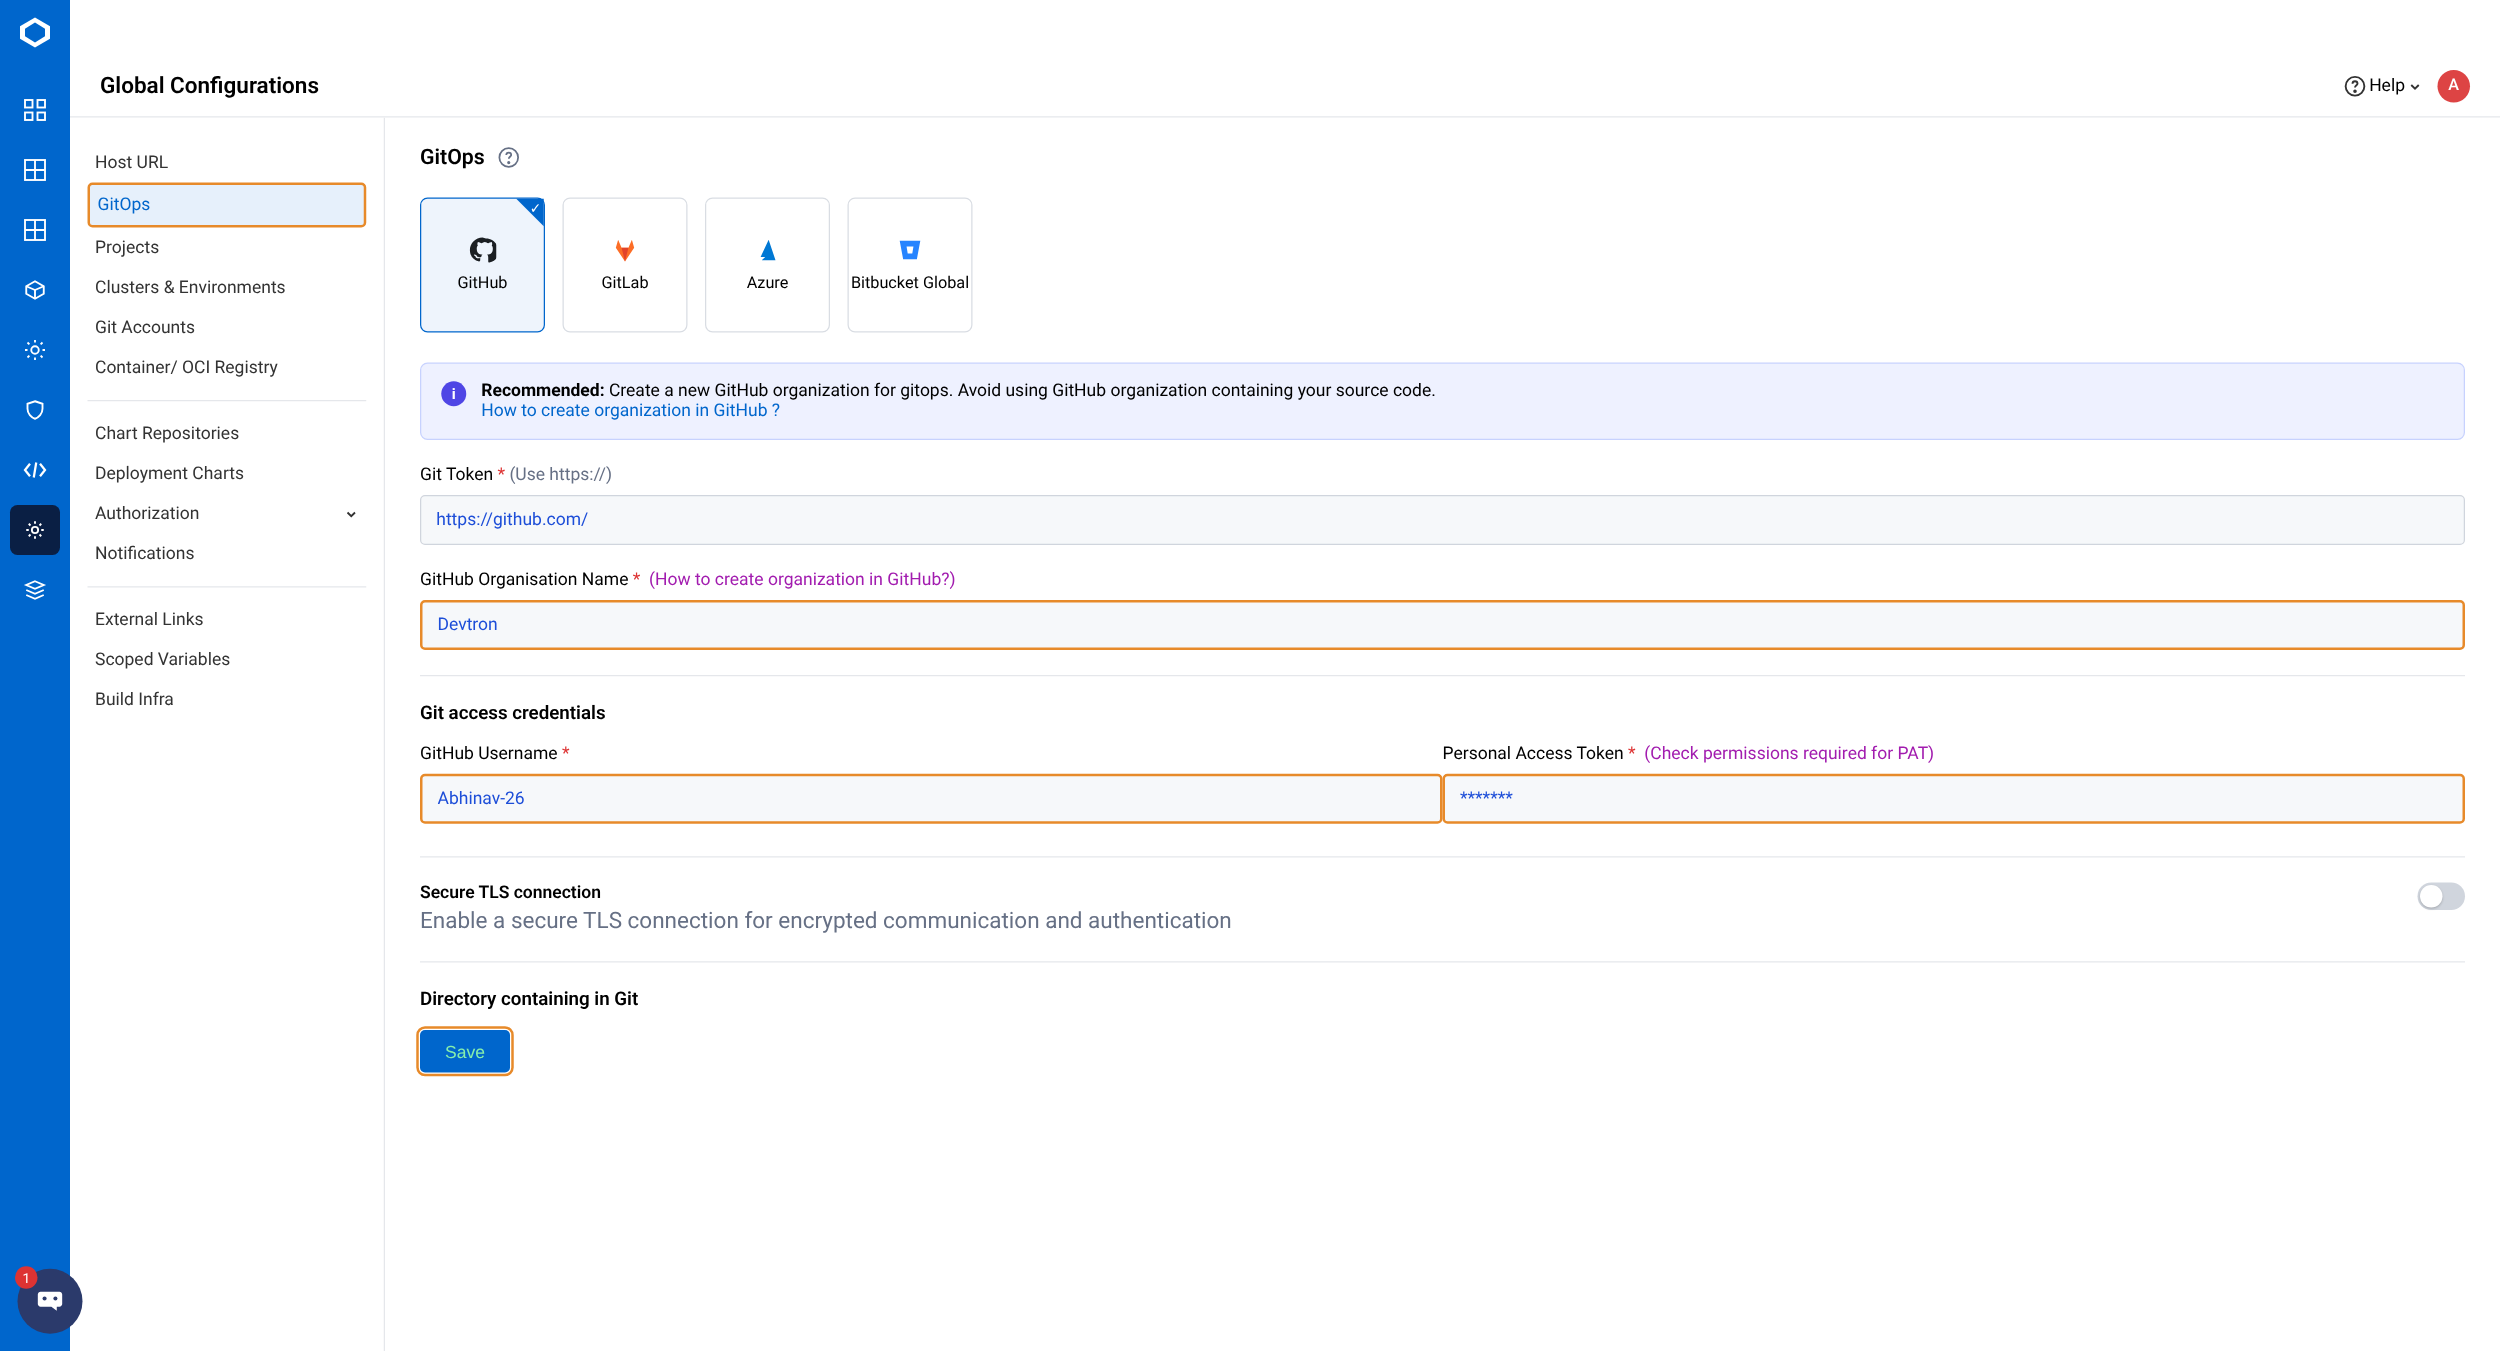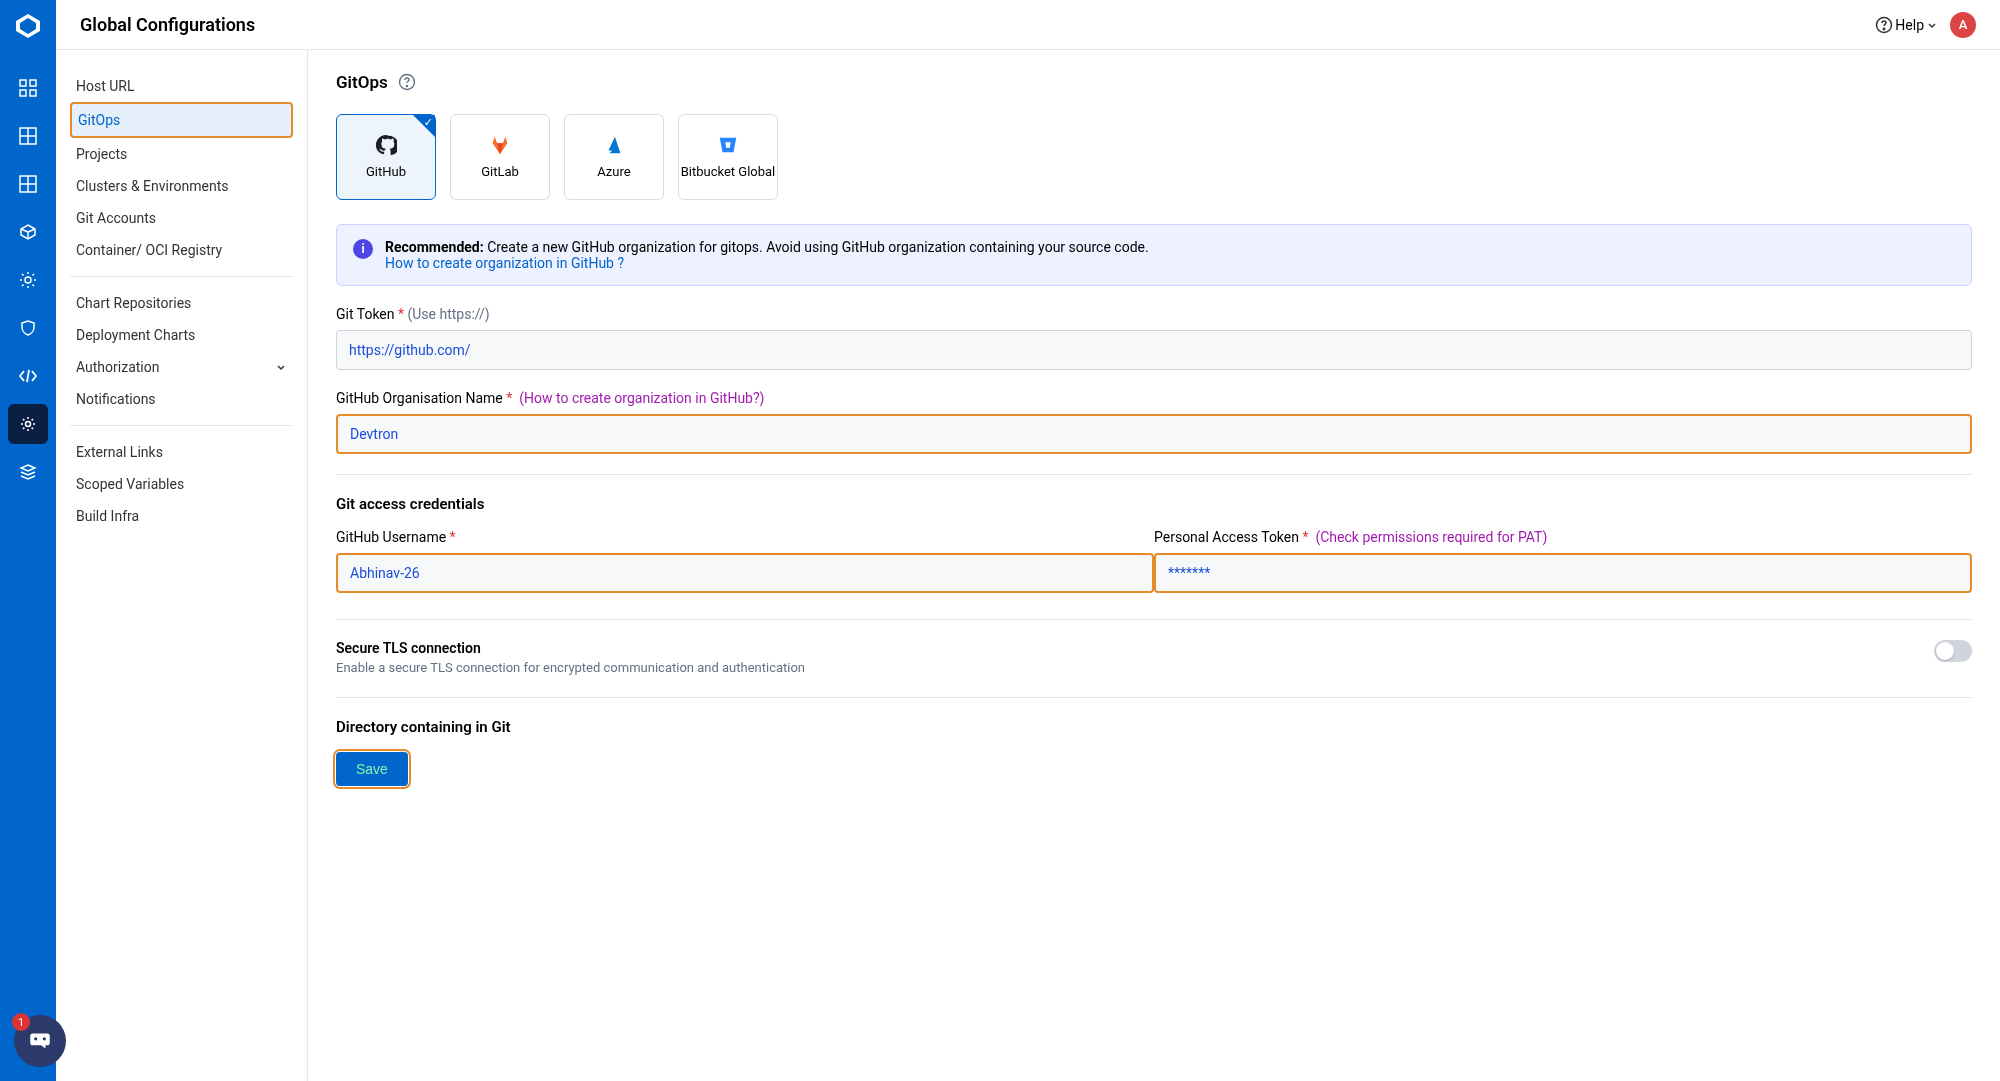--- a/index.html
+++ b/index.html
@@ -42,21 +42,21 @@
     color:#fff;
   }
   .rail-chat .badge {
     position:absolute; top:-2px; left:-2px;
     background:#d33; color:#fff; font-size:11px;
     width:18px;height:18px;border-radius:50%;
     display:flex;align-items:center;justify-content:center;
   }
 
   
-  .main { flex:1; display:flex; flex-direction:column; }
+  .main { flex:1; display:flex; flex-direction:column;margin-top:44px; }
 
   
   .header {
     height:50px; border-bottom:1px solid #e5e7eb;
     display:flex;align-items:center;justify-content:space-between;
     padding:0 24px 0 24px;
   }
   .header h1 { font-size:18px; font-weight:600; margin:0; }
   .header-right { display:flex;align-items:center;gap:12px; }
   .help { display:flex;align-items:center;gap:2px;cursor:pointer; }
@@ -86,21 +86,21 @@
   .side-divider { height:1px;background:#e5e7eb;margin:10px 0; }
 
   
   .content { flex:1; padding:22px 28px; overflow-y:auto; }
   .page-title-row { display:flex;align-items:center;gap:10px;margin-bottom:22px; }
   .page-title-row h2 { font-size:17px;font-weight:600;margin:0; }
 
   
   .providers { display:flex; gap:14px; margin-bottom:24px; }
   .card {
-    width:100px;height:86px;border:1px solid #d9dde3;border-radius:6px;
+    width:100px;height:108px;border:1px solid #d9dde3;border-radius:6px;
     display:flex;flex-direction:column;align-items:center;justify-content:center;
     gap:8px;cursor:pointer;background:#fff;font-size:13px;position:relative;
   }
   .card.selected {
     border:1.5px solid #0066cc; background:#eef4fc;
   }
   .card.selected .corner {
     position:absolute;top:0;right:0;width:0;height:0;
     border-top:22px solid #0066cc;border-left:22px solid transparent;
   }
@@ -138,21 +138,21 @@
   .link { color:#a21caf; cursor:pointer; }
 
   .section-h { font-weight:600; font-size:15px; margin:8px 0 16px; }
   .row2 { display:flex; }
   .row2 .field { flex:1; }
 
   .sep { height:1px;background:#e5e7eb; margin:6px 0 20px; }
 
   .tls-row { display:flex;justify-content:space-between;align-items:flex-start; margin-bottom:6px; }
   .tls-text .t { font-weight:600; }
-  .tls-text .s { color:#667085; margin-top:4px; font-size:13px; }
+  .tls-text .s { color:#667085; margin-top:4px; font-size:18px; }
   .toggle {
     width:38px;height:22px;background:#d0d5dd;border-radius:11px;
     position:relative;cursor:pointer;
   }
   .toggle::after {
     content:"";position:absolute;top:2px;left:2px;
     width:18px;height:18px;background:#fff;border-radius:50%;
     box-shadow:0 1px 2px rgba(0,0,0,.2);
   }
 

